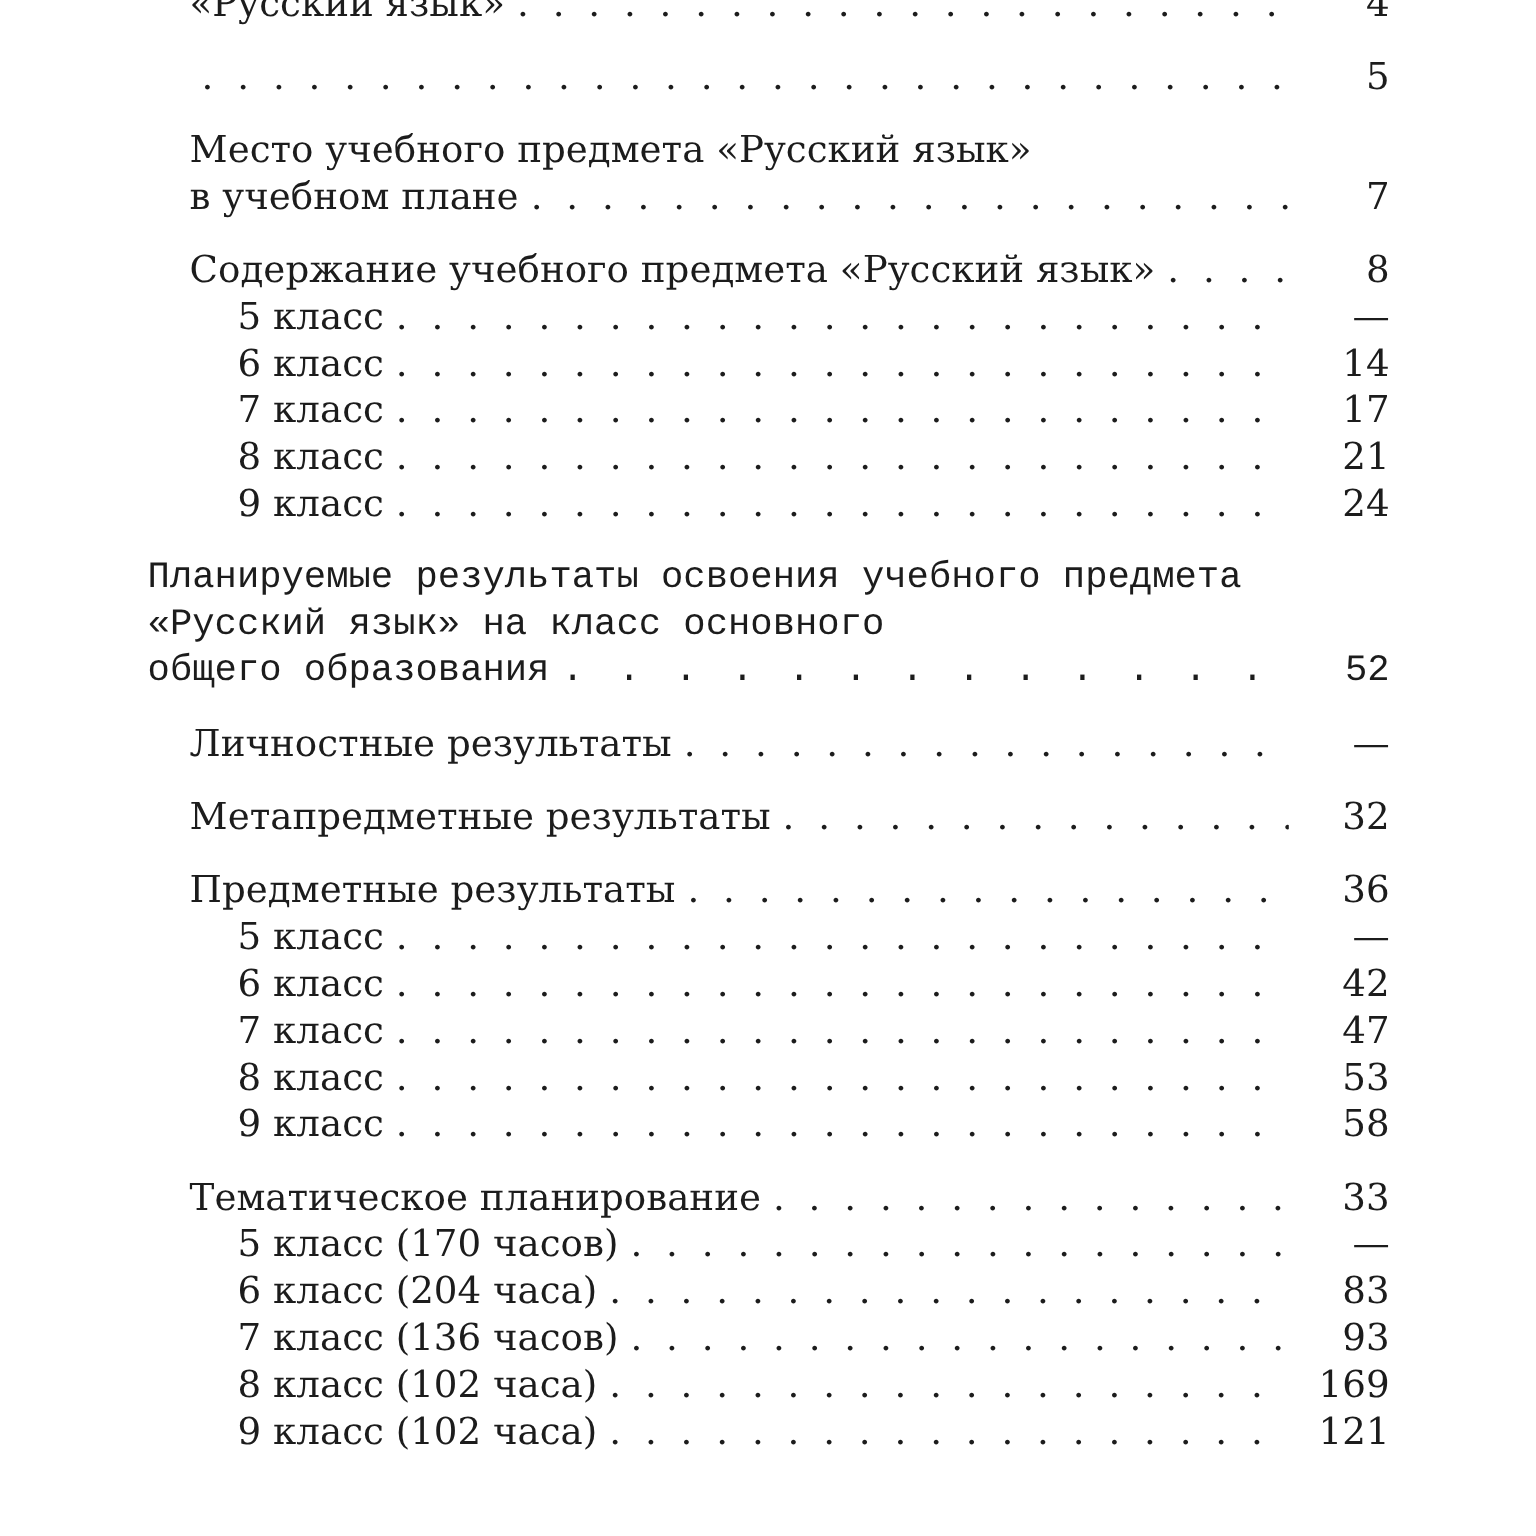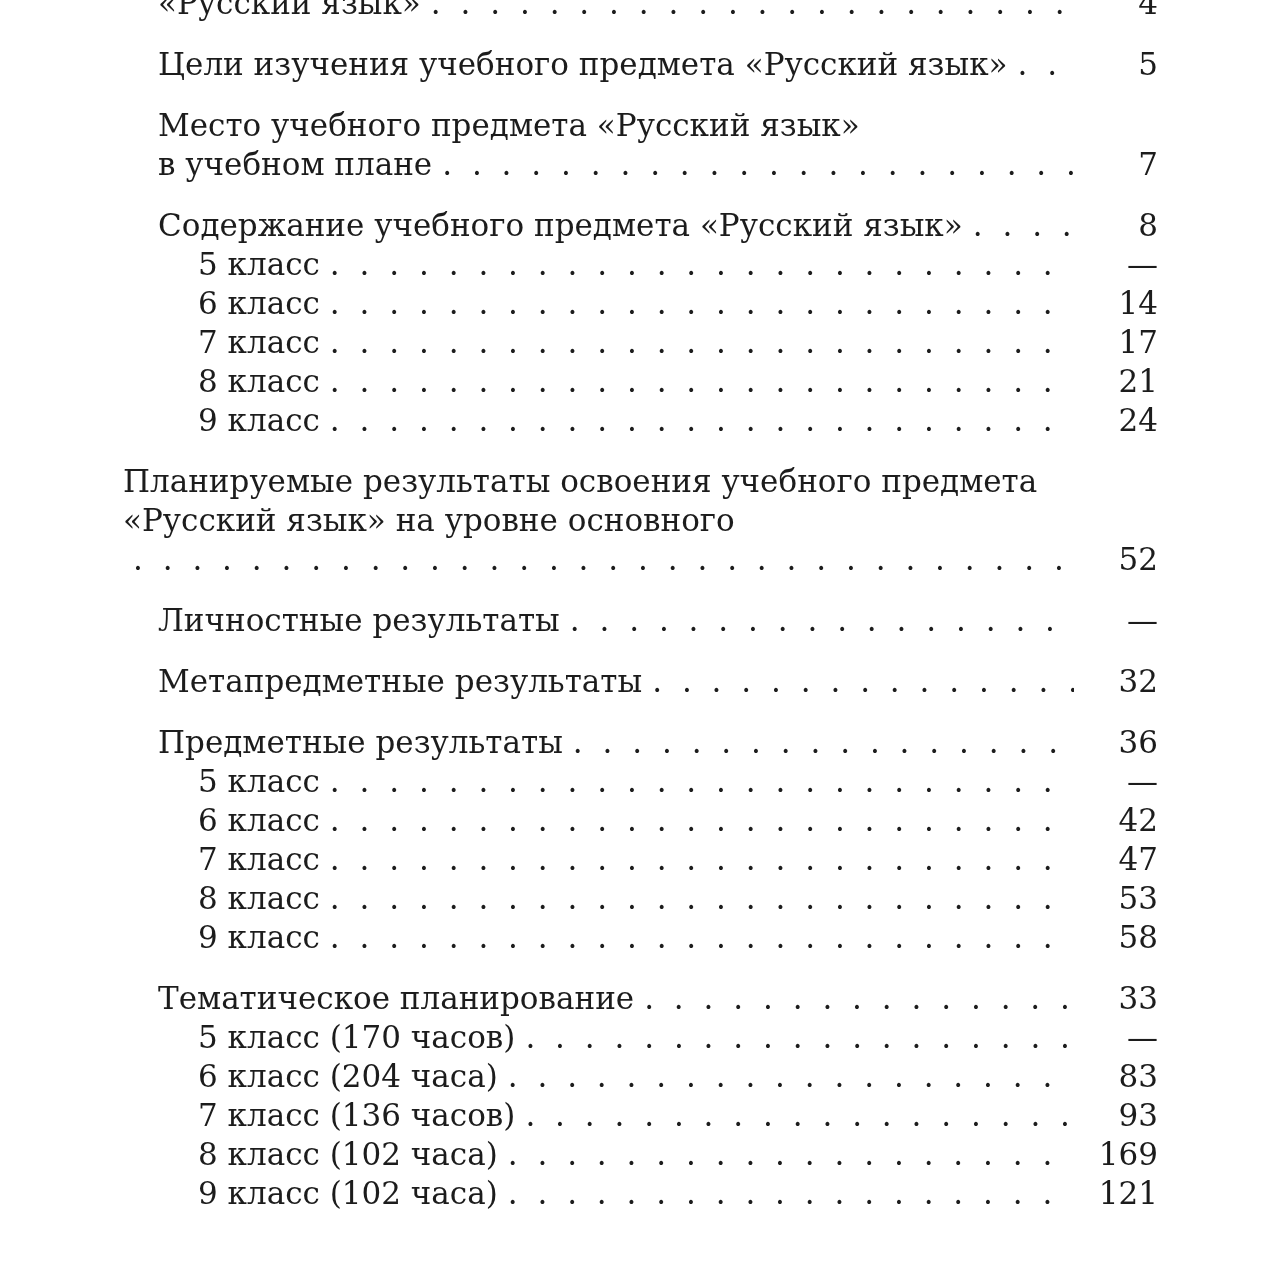--- a/index.html
+++ b/index.html
@@ -21,21 +21,21 @@
     color: #1c1c1c;
   }
   .toc-row {
     display: flex;
     align-items: baseline;
     height: 39px;
     white-space: nowrap;
   }
   .toc-row.gap { margin-top: 22px; }
   .toc-row.clipped { margin-top: -16px; }
-  .level-0 { padding-left: 0; }
+  .level-0 { padding-left: 0; font-family: Liberation Mono, monospace; }
   .level-1 { padding-left: 35px; }
   .level-2 { padding-left: 75px; }
   .entry-label { white-space: nowrap; }
   .dot-leader {
     flex: 1 1 auto;
     overflow: hidden;
     white-space: nowrap;
     text-align: right;
     margin: 0 4px 0 10px;
     letter-spacing: 5px;
@@ -53,21 +53,20 @@
 <body>
 
 <div class="page">
   <div>
       <div class="toc-row level-1 clipped">
     <span class="entry-label">«Русский язык»</span>
     <span class="dot-leader" aria-hidden="true">.&nbsp;.&nbsp;.&nbsp;.&nbsp;.&nbsp;.&nbsp;.&nbsp;.&nbsp;.&nbsp;.&nbsp;.&nbsp;.&nbsp;.&nbsp;.&nbsp;.&nbsp;.&nbsp;.&nbsp;.&nbsp;.&nbsp;.&nbsp;.&nbsp;.&nbsp;.&nbsp;.&nbsp;.&nbsp;.&nbsp;.&nbsp;.&nbsp;.&nbsp;.&nbsp;.&nbsp;.&nbsp;.&nbsp;.&nbsp;.&nbsp;.&nbsp;.&nbsp;.&nbsp;.&nbsp;.&nbsp;.&nbsp;.&nbsp;.&nbsp;.&nbsp;.&nbsp;.</span>
     <span class="page-num">4</span>
   </div>
       <div class="toc-row level-1 gap">
-    <span class="entry-label">Цели изучения учебного предмета «Русский язык»</span>
     <span class="dot-leader" aria-hidden="true">.&nbsp;.&nbsp;.&nbsp;.&nbsp;.&nbsp;.&nbsp;.&nbsp;.&nbsp;.&nbsp;.&nbsp;.&nbsp;.&nbsp;.&nbsp;.&nbsp;.&nbsp;.&nbsp;.&nbsp;.&nbsp;.&nbsp;.&nbsp;.&nbsp;.&nbsp;.&nbsp;.&nbsp;.&nbsp;.&nbsp;.&nbsp;.&nbsp;.&nbsp;.&nbsp;.&nbsp;.&nbsp;.&nbsp;.&nbsp;.&nbsp;.&nbsp;.&nbsp;.&nbsp;.&nbsp;.&nbsp;.&nbsp;.&nbsp;.&nbsp;.&nbsp;.&nbsp;.</span>
     <span class="page-num">5</span>
   </div>
       <div class="toc-row level-1 gap">
     <span class="entry-label">Место учебного предмета «Русский язык»</span>
     <span class="dot-leader hidden" aria-hidden="true">.&nbsp;.&nbsp;.&nbsp;.&nbsp;.&nbsp;.&nbsp;.&nbsp;.&nbsp;.&nbsp;.&nbsp;.&nbsp;.&nbsp;.&nbsp;.&nbsp;.&nbsp;.&nbsp;.&nbsp;.&nbsp;.&nbsp;.&nbsp;.&nbsp;.&nbsp;.&nbsp;.&nbsp;.&nbsp;.&nbsp;.&nbsp;.&nbsp;.&nbsp;.&nbsp;.&nbsp;.&nbsp;.&nbsp;.&nbsp;.&nbsp;.&nbsp;.&nbsp;.&nbsp;.&nbsp;.&nbsp;.&nbsp;.&nbsp;.&nbsp;.&nbsp;.&nbsp;.</span>
     <span class="page-num"></span>
   </div>
       <div class="toc-row level-1">
     <span class="entry-label">в учебном плане</span>
@@ -103,25 +102,26 @@
     <span class="entry-label">9 класс</span>
     <span class="dot-leader" aria-hidden="true">.&nbsp;.&nbsp;.&nbsp;.&nbsp;.&nbsp;.&nbsp;.&nbsp;.&nbsp;.&nbsp;.&nbsp;.&nbsp;.&nbsp;.&nbsp;.&nbsp;.&nbsp;.&nbsp;.&nbsp;.&nbsp;.&nbsp;.&nbsp;.&nbsp;.&nbsp;.&nbsp;.&nbsp;.&nbsp;.&nbsp;.&nbsp;.&nbsp;.&nbsp;.&nbsp;.&nbsp;.&nbsp;.&nbsp;.&nbsp;.&nbsp;.&nbsp;.&nbsp;.&nbsp;.&nbsp;.&nbsp;.&nbsp;.&nbsp;.&nbsp;.&nbsp;.&nbsp;.</span>
     <span class="page-num">24</span>
   </div>
       <div class="toc-row level-0 gap">
     <span class="entry-label">Планируемые результаты освоения учебного предмета</span>
     <span class="dot-leader hidden" aria-hidden="true">.&nbsp;.&nbsp;.&nbsp;.&nbsp;.&nbsp;.&nbsp;.&nbsp;.&nbsp;.&nbsp;.&nbsp;.&nbsp;.&nbsp;.&nbsp;.&nbsp;.&nbsp;.&nbsp;.&nbsp;.&nbsp;.&nbsp;.&nbsp;.&nbsp;.&nbsp;.&nbsp;.&nbsp;.&nbsp;.&nbsp;.&nbsp;.&nbsp;.&nbsp;.&nbsp;.&nbsp;.&nbsp;.&nbsp;.&nbsp;.&nbsp;.&nbsp;.&nbsp;.&nbsp;.&nbsp;.&nbsp;.&nbsp;.&nbsp;.&nbsp;.&nbsp;.&nbsp;.</span>
     <span class="page-num"></span>
   </div>
       <div class="toc-row level-0">
-    <span class="entry-label">«Русский язык» на уровне основного</span>
+    <span class="entry-label">«Русский язык» на класс основного</span>
     <span class="dot-leader hidden" aria-hidden="true">.&nbsp;.&nbsp;.&nbsp;.&nbsp;.&nbsp;.&nbsp;.&nbsp;.&nbsp;.&nbsp;.&nbsp;.&nbsp;.&nbsp;.&nbsp;.&nbsp;.&nbsp;.&nbsp;.&nbsp;.&nbsp;.&nbsp;.&nbsp;.&nbsp;.&nbsp;.&nbsp;.&nbsp;.&nbsp;.&nbsp;.&nbsp;.&nbsp;.&nbsp;.&nbsp;.&nbsp;.&nbsp;.&nbsp;.&nbsp;.&nbsp;.&nbsp;.&nbsp;.&nbsp;.&nbsp;.&nbsp;.&nbsp;.&nbsp;.&nbsp;.&nbsp;.&nbsp;.</span>
     <span class="page-num"></span>
   </div>
       <div class="toc-row level-0">
+    <span class="entry-label">общего образования</span>
     <span class="dot-leader" aria-hidden="true">.&nbsp;.&nbsp;.&nbsp;.&nbsp;.&nbsp;.&nbsp;.&nbsp;.&nbsp;.&nbsp;.&nbsp;.&nbsp;.&nbsp;.&nbsp;.&nbsp;.&nbsp;.&nbsp;.&nbsp;.&nbsp;.&nbsp;.&nbsp;.&nbsp;.&nbsp;.&nbsp;.&nbsp;.&nbsp;.&nbsp;.&nbsp;.&nbsp;.&nbsp;.&nbsp;.&nbsp;.&nbsp;.&nbsp;.&nbsp;.&nbsp;.&nbsp;.&nbsp;.&nbsp;.&nbsp;.&nbsp;.&nbsp;.&nbsp;.&nbsp;.&nbsp;.&nbsp;.</span>
     <span class="page-num">52</span>
   </div>
       <div class="toc-row level-1 gap">
     <span class="entry-label">Личностные результаты</span>
     <span class="dot-leader" aria-hidden="true">.&nbsp;.&nbsp;.&nbsp;.&nbsp;.&nbsp;.&nbsp;.&nbsp;.&nbsp;.&nbsp;.&nbsp;.&nbsp;.&nbsp;.&nbsp;.&nbsp;.&nbsp;.&nbsp;.&nbsp;.&nbsp;.&nbsp;.&nbsp;.&nbsp;.&nbsp;.&nbsp;.&nbsp;.&nbsp;.&nbsp;.&nbsp;.&nbsp;.&nbsp;.&nbsp;.&nbsp;.&nbsp;.&nbsp;.&nbsp;.&nbsp;.&nbsp;.&nbsp;.&nbsp;.&nbsp;.&nbsp;.&nbsp;.&nbsp;.&nbsp;.&nbsp;.&nbsp;.</span>
     <span class="page-num">—</span>
   </div>
       <div class="toc-row level-1 gap">
     <span class="entry-label">Метапредметные результаты</span>

